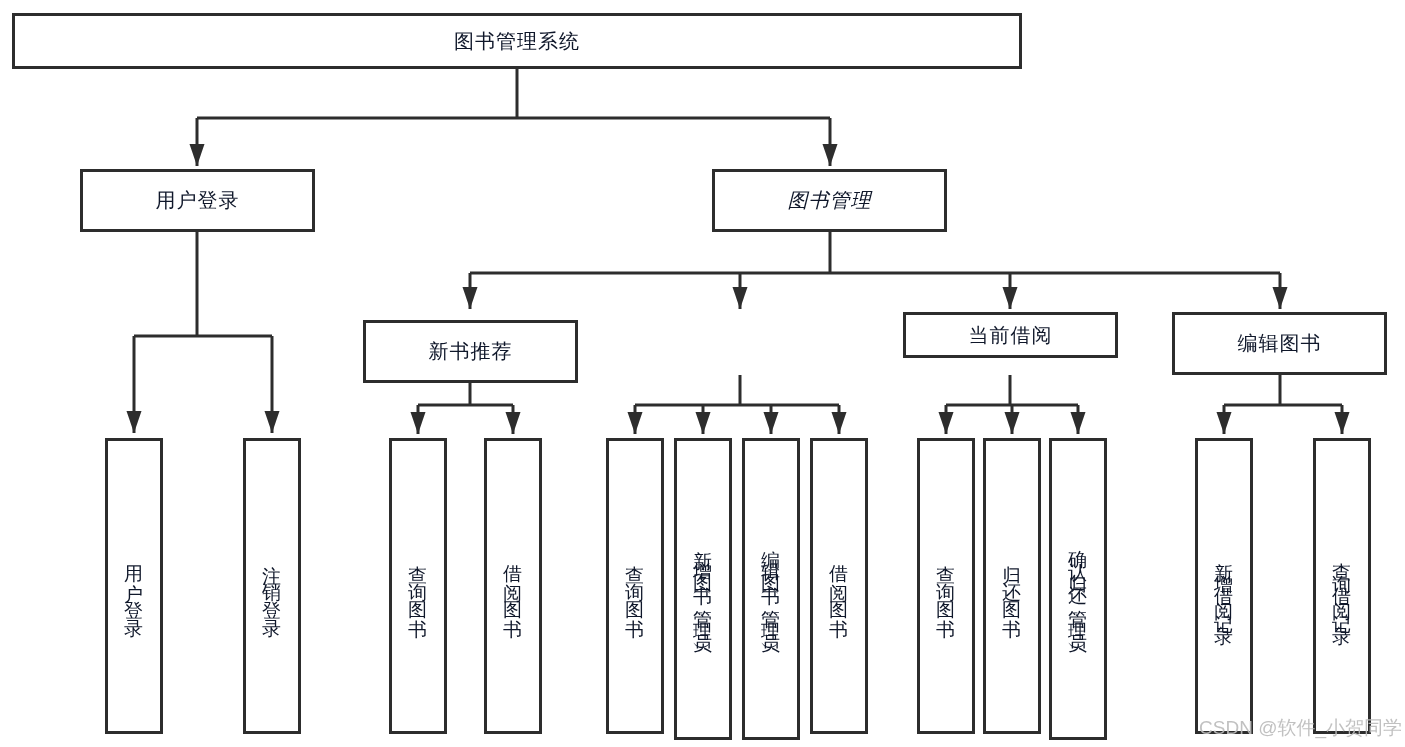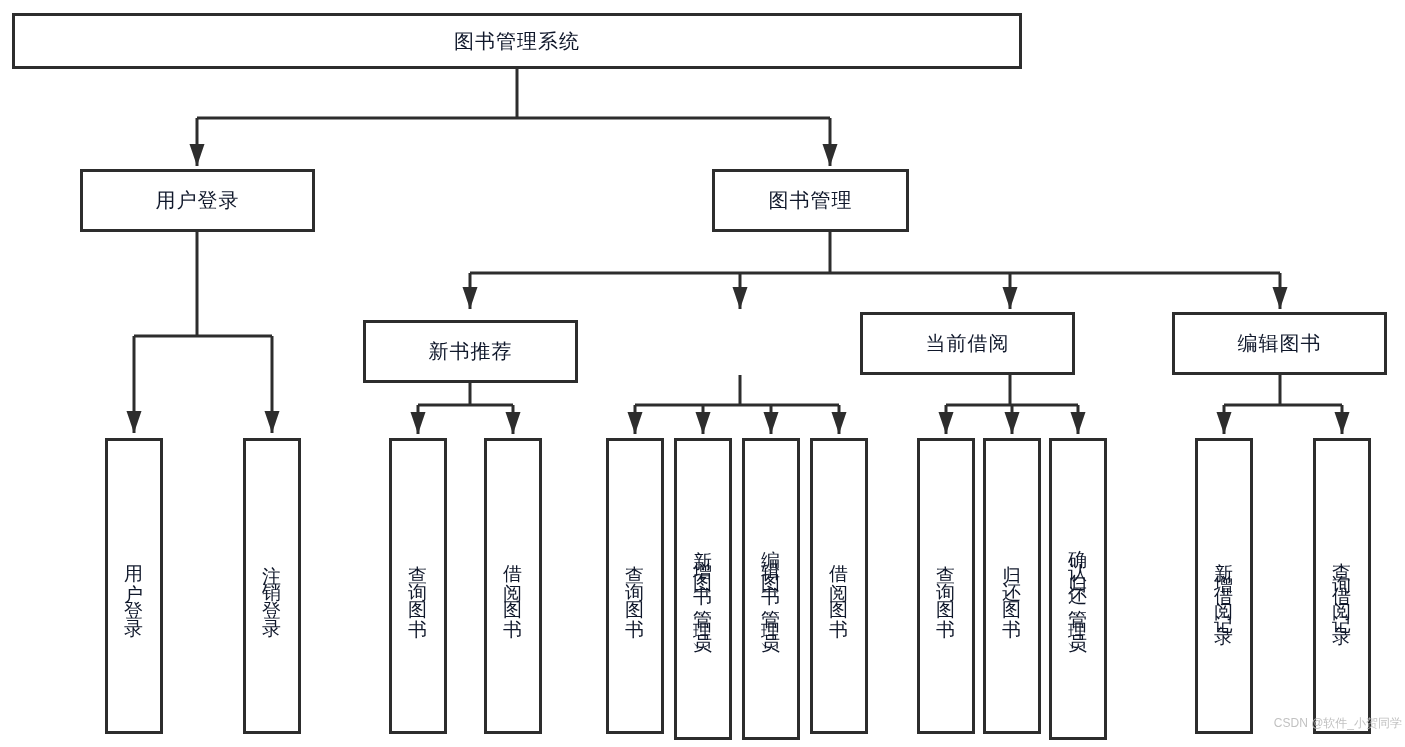--- a/index.html
+++ b/index.html
@@ -46,21 +46,21 @@
   }
   .vs .lbl { letter-spacing: 18px; }
   .vm .lbl { letter-spacing: 13px; }
   .vl .lbl { letter-spacing: 12px; }
   #watermark {
     position: absolute;
     left: 1150px;
     top: 715px;
     width: 252px;
     text-align: right;
-    font-size: 12px;
+    font-size: 19px;
     color: #bcbcbc;
     opacity: 0.92;
     z-index: 5;
     white-space: nowrap;
   }
 </style>
 </head>
 <body>
 
 <div id="stage">
@@ -115,28 +115,28 @@
     </g>
   </svg>
 
   <div class="box hnode" style="left:12px; top:13px; width:1010px; height:56px;">
     <span class="lbl">图书管理系统</span>
   </div>
 
   <div class="box hnode" style="left:80px; top:169px; width:235px; height:63px;">
     <span class="lbl">用户登录</span>
   </div>
-  <div class="box hnode" style="left:712px; top:169px; width:197px; height:63px;">
+  <div class="box hnode" style="left:712px; top:169px; width:235px; height:63px;font-style:italic;">
     <span class="lbl">图书管理</span>
   </div>
 
   <div class="box hnode" style="left:363px; top:320px; width:215px; height:63px;">
     <span class="lbl">新书推荐</span>
   </div>
-  <div class="box hnode" style="left:860px; top:312px; width:215px; height:63px;">
+  <div class="box hnode" style="left:903px; top:312px; width:215px; height:46px;">
     <span class="lbl">当前借阅</span>
   </div>
   <div class="box hnode" style="left:1172px; top:312px; width:215px; height:63px;">
     <span class="lbl">编辑图书</span>
   </div>
 
   <div class="box vnode vs" style="left:105px; top:438px; width:58px; height:296px;">
     <span class="lbl">用户登录</span>
   </div>
   <div class="box vnode vs" style="left:243px; top:438px; width:58px; height:296px;">

